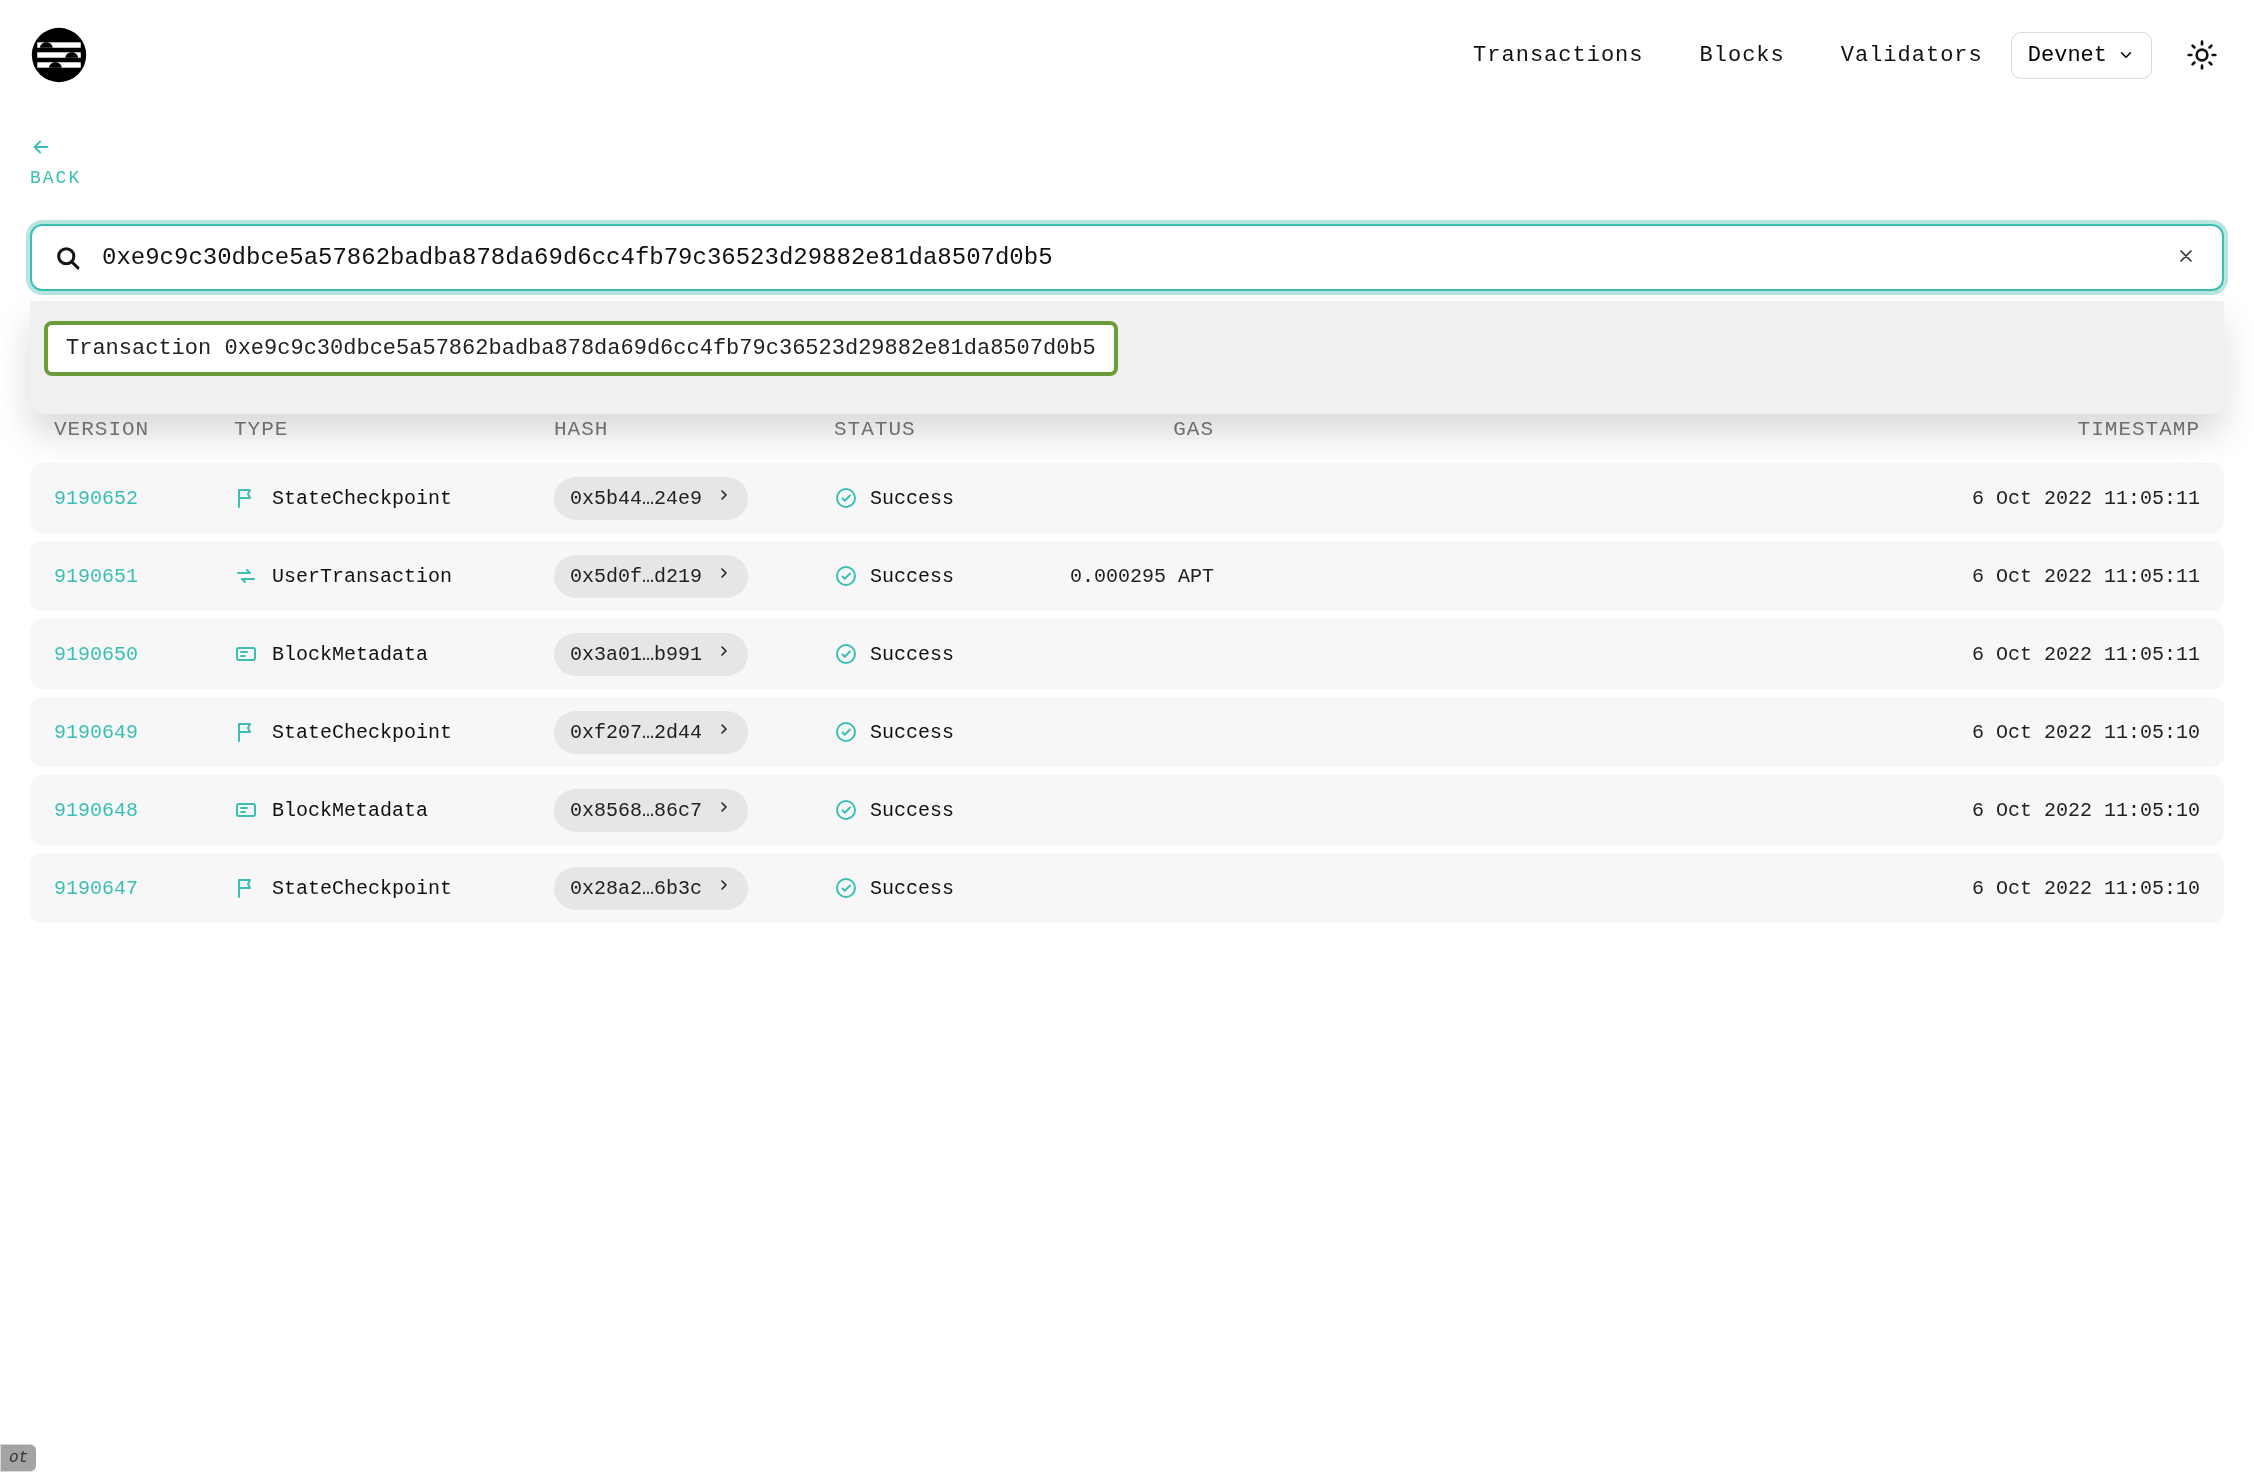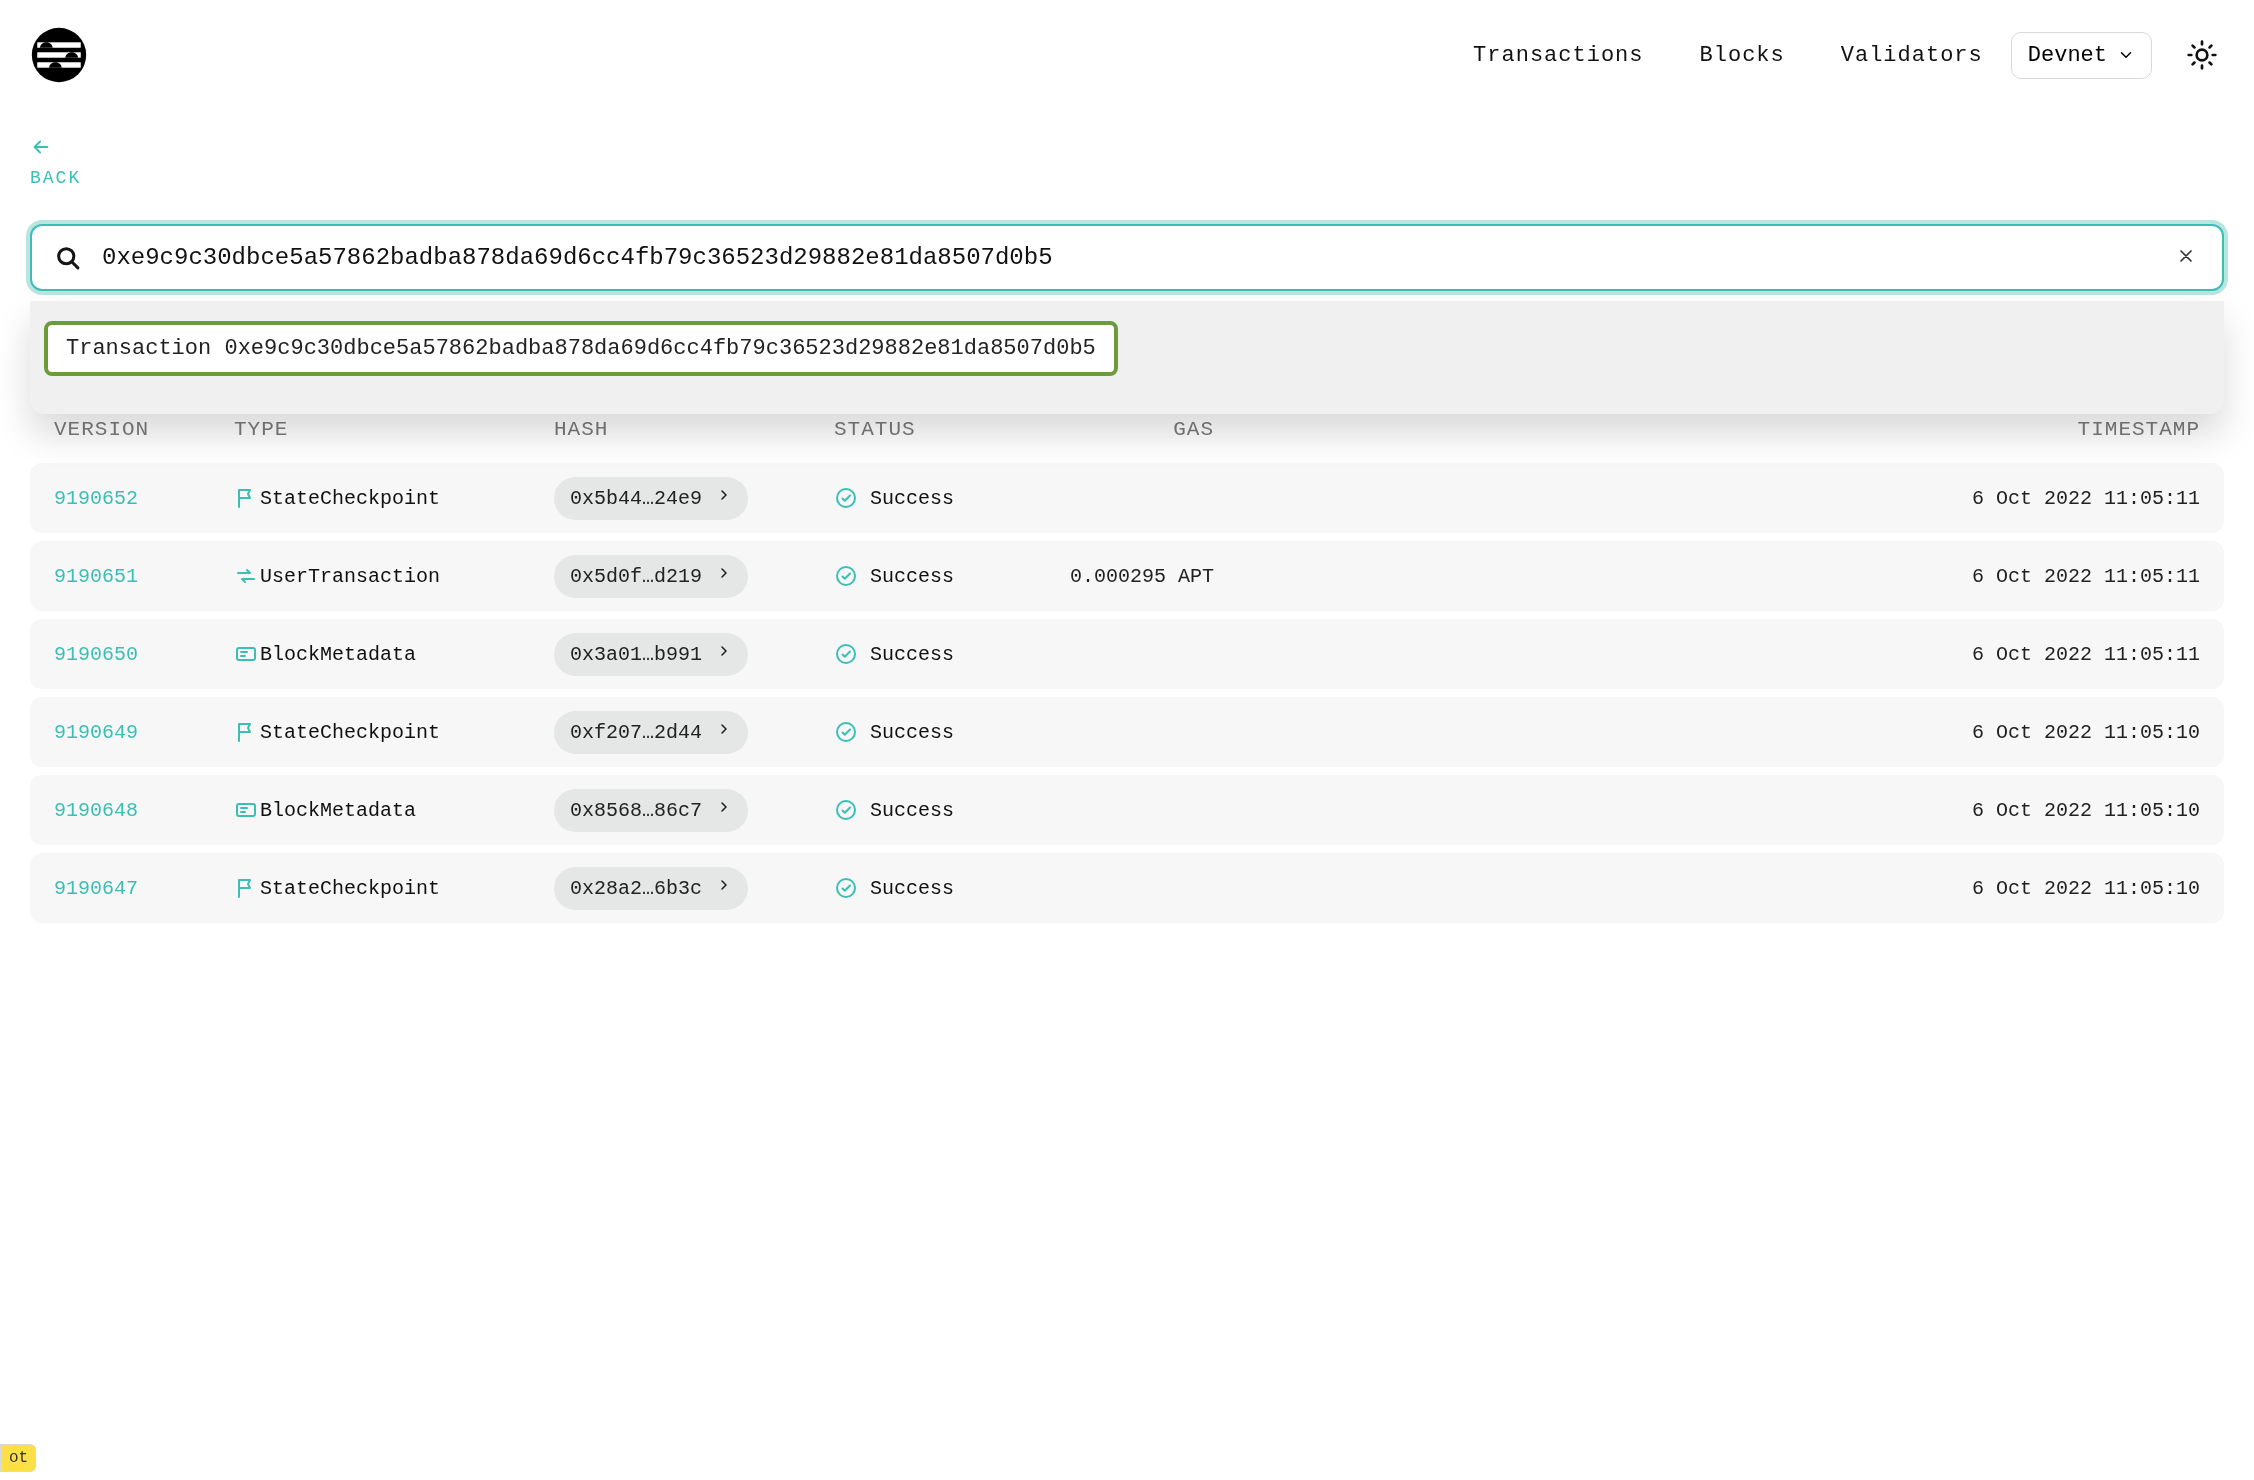--- a/index.html
+++ b/index.html
@@ -125,39 +125,39 @@
     padding-bottom:22px;
   }
   .th-right{text-align:right}
   .trow{
     background:var(--row-bg);
     border-radius:12px;
     height:70px;
     margin-bottom:8px;
   }
   .version{color:var(--teal)}
-  .type-cell{display:flex;align-items:center;gap:2px;color:#111}
+  .type-cell{display:flex;align-items:center;gap:14px;color:#111}
   .type-icon{color:var(--teal);display:inline-flex}
   .hash-pill{
     display:inline-flex;align-items:flex-start;gap:14px;
     background:var(--pill);
     border-radius:999px;
     padding:10px 16px;
     font-size:20px;color:#222;
     cursor:pointer;
   }
   .status-cell{display:flex;align-items:center;gap:12px;color:#111}
   .status-icon{color:var(--teal);display:inline-flex}
   .gas-cell{color:#222}
   .ts-cell{color:#222;text-align:right;white-space:nowrap}
   .shard-chip{
     position:fixed;left:0;bottom:8px;
-    background:#fde047;border:1px solid var(--border);border-right:none;
+    background:#a3a3a3;border:1px solid var(--border);border-right:none;
     border-radius:0 6px 6px 0;
-    padding:4px 8px;font-family:var(--mono);font-size:16px;color:#333;
+    padding:4px 8px;font-family:var(--mono);font-size:16px;color:#333;font-style:italic;
   }
 
   .ico{display:inline-flex}
   .chevron-down{width:18px;height:18px}
   .chevron-right{width:16px;height:16px}
   .sun{width:32px;height:32px}
   .arrow-left{width:22px;height:22px}
   .search-ico{width:28px;height:28px}
   .x-ico{width:20px;height:20px}
   .flag-ico, .swap-ico, .card-ico, .check-ico{width:24px;height:24px}

